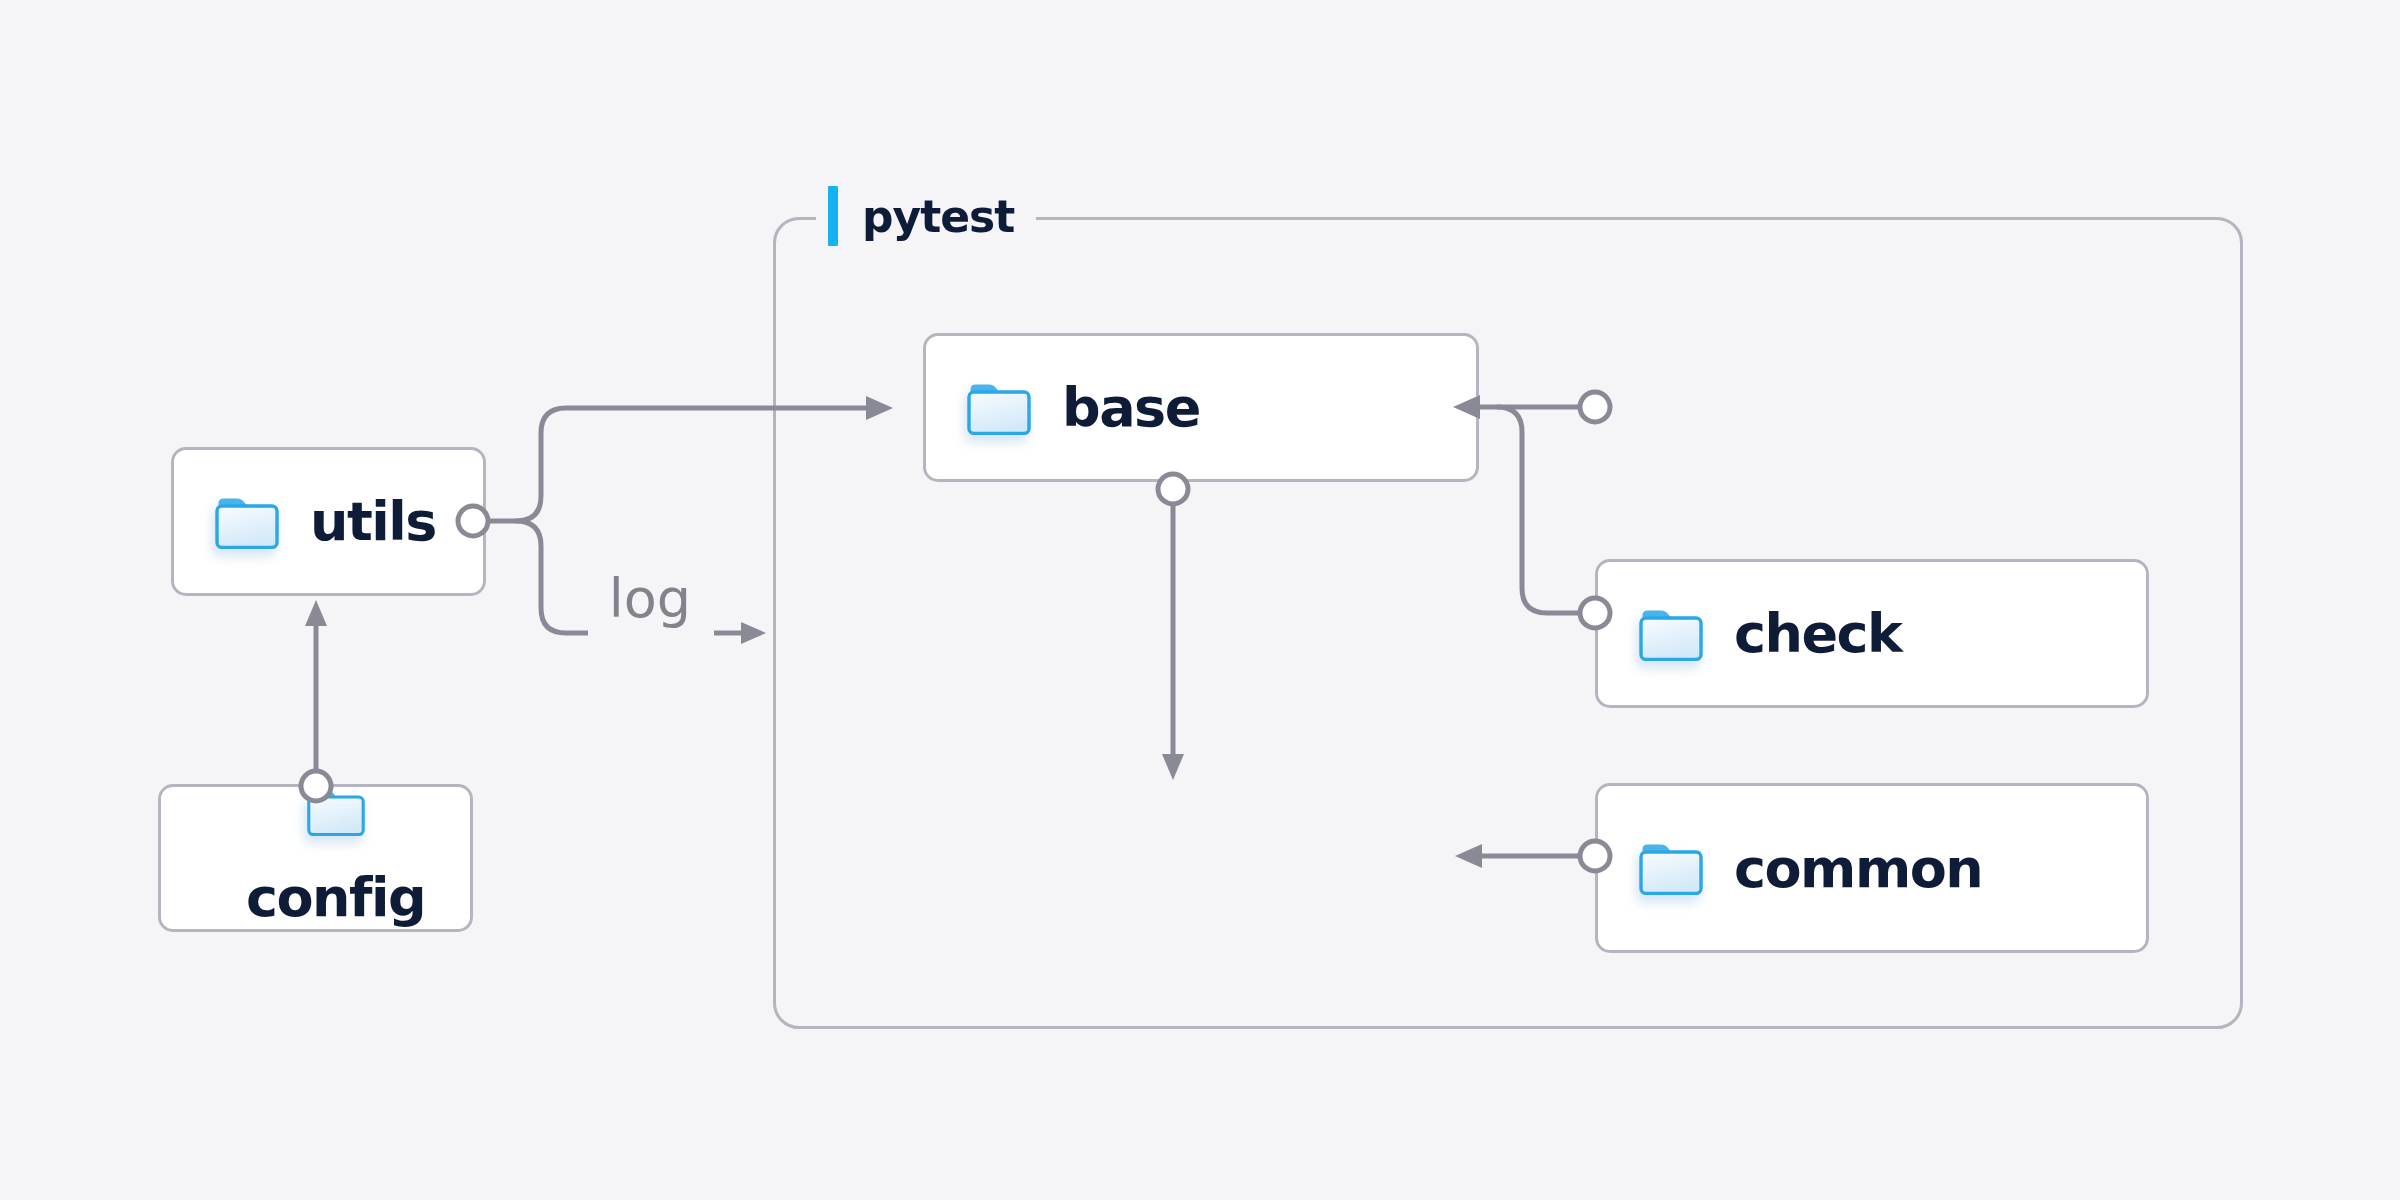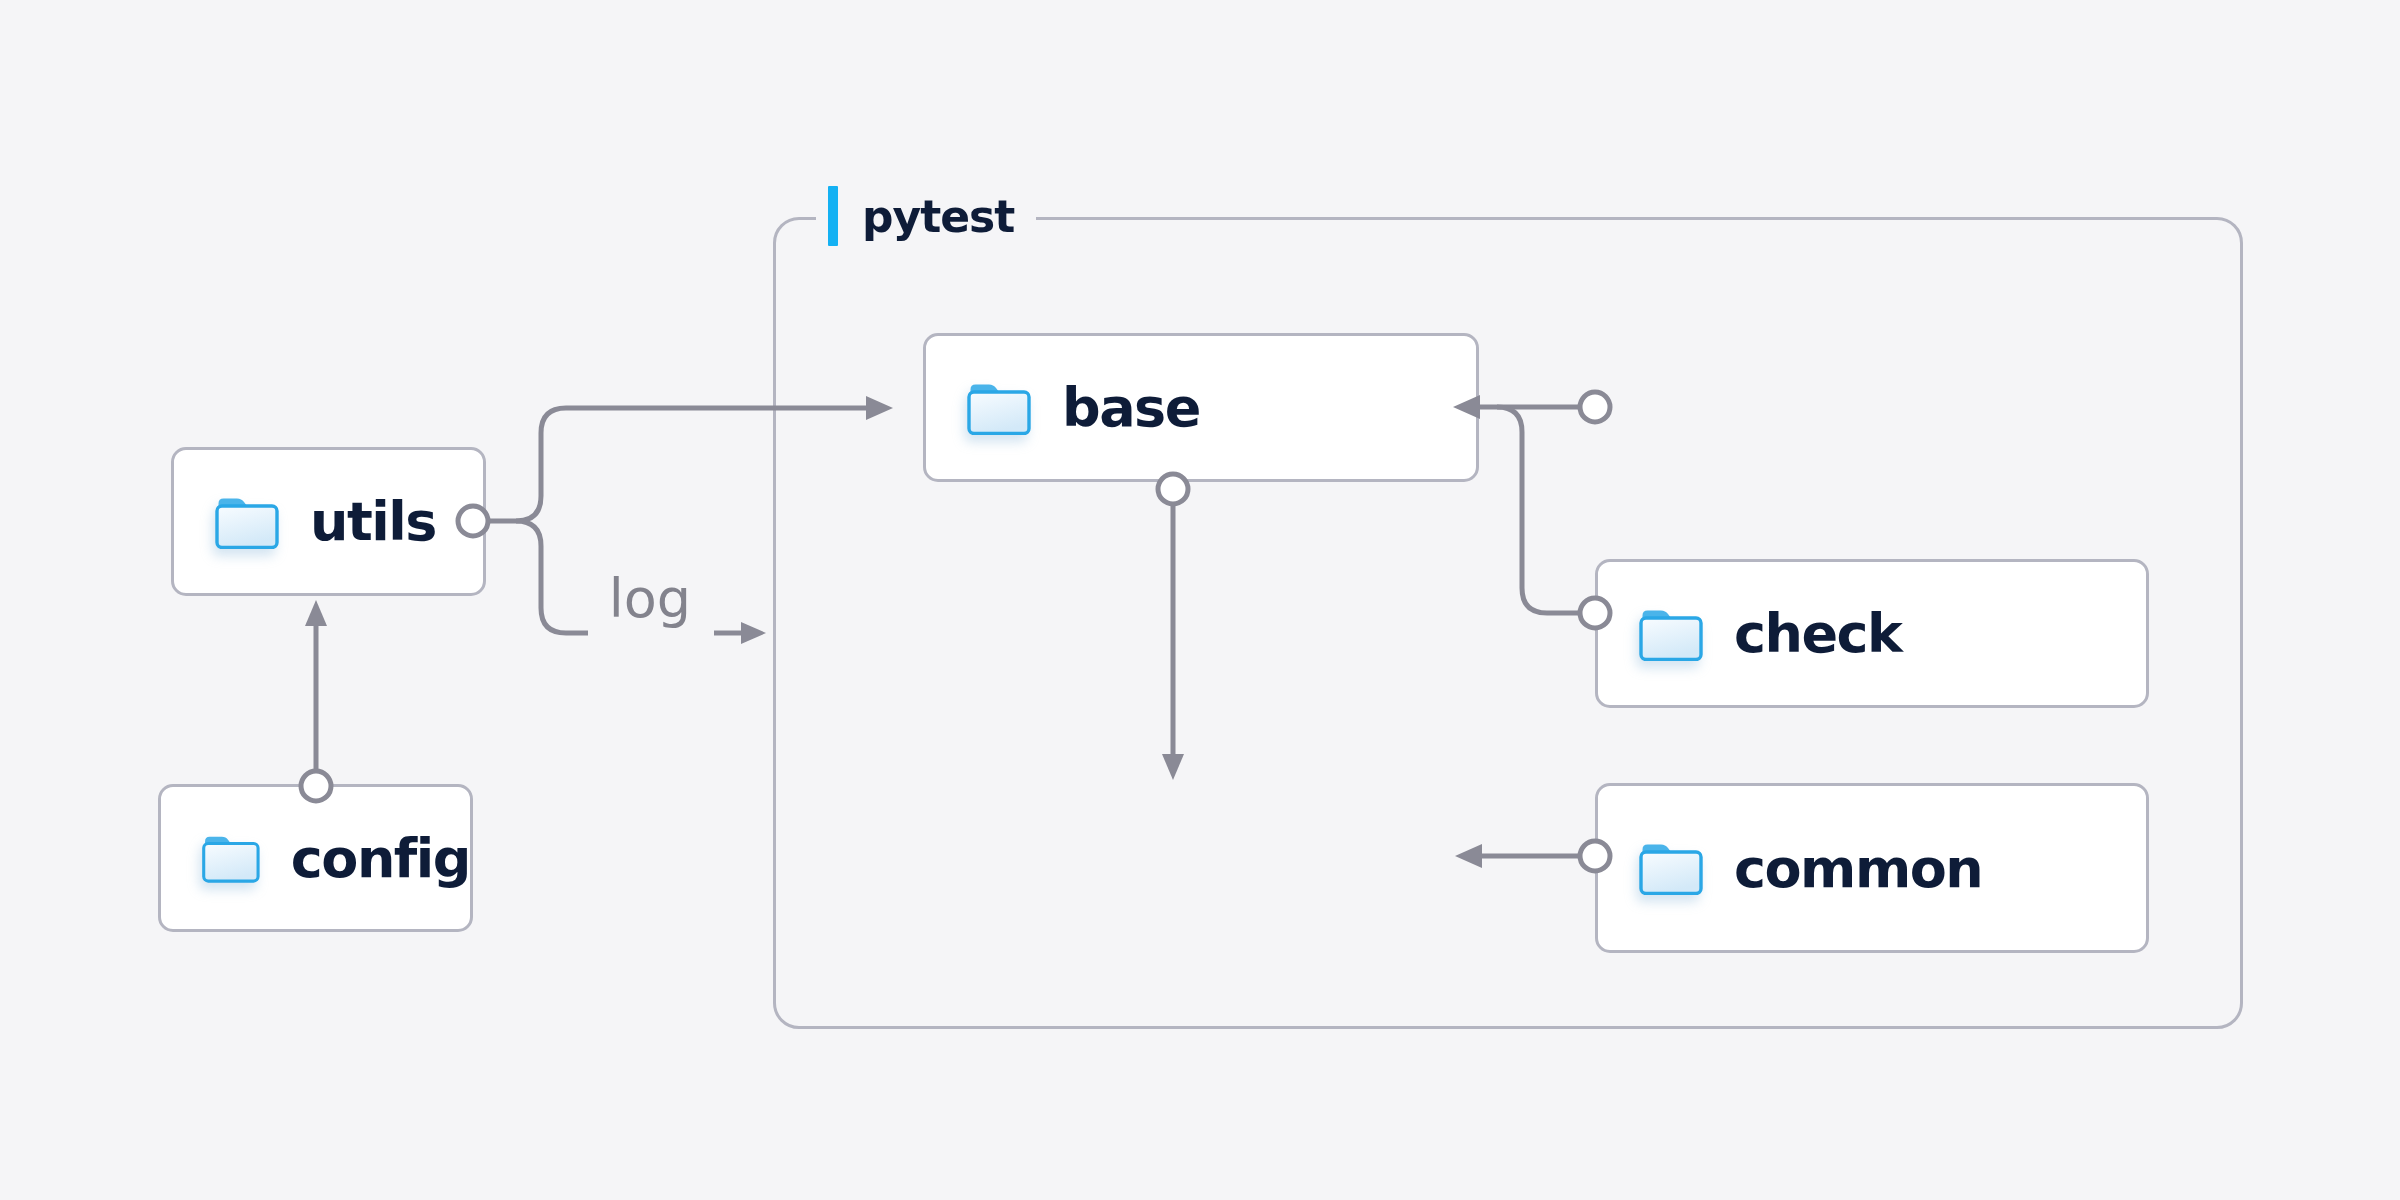--- a/index.html
+++ b/index.html
@@ -71,21 +71,21 @@
     font-size: 54px; font-weight: bold;
     letter-spacing: -1.5px;
     color: var(--label-text);
     white-space: nowrap;
   }
   .folder { filter: drop-shadow(-3px 7px 6px rgba(110,165,210,0.30)); }
   .f-tab  { fill: var(--folder-tab); }
   .f-body { fill: url(#fgrad); stroke: var(--folder-blue); stroke-width: 3.4; }
 
   #node-utils      { left: 158px;  top: 447px; width: 315px; height: 149px; margin-left: 13px; }
-  #node-config     { left: 158px;  top: 784px; width: 315px; height: 148px; }
+  #node-config     { left: 158px;  top: 784px; width: 315px; height: 148px; flex-direction: column; }
   #node-base       { left: 895px;  top: 333px; width: 556px; height: 149px; margin-left: 28px; }
   #node-pymilvus   { left: 1595px; top: 333px; width: 554px; height: 149px; }
   #node-check      { left: 1595px; top: 539px; width: 554px; height: 149px; margin-top: 20px; }
   #node-testcases  { left: 895px;  top: 783px; width: 556px; height: 146px; }
   #node-common     { left: 1595px; top: 783px; width: 554px; height: 170px; }
 
   
   #edges {
     position: absolute; left: 0; top: 0;
     width: 2400px; height: 1200px;

